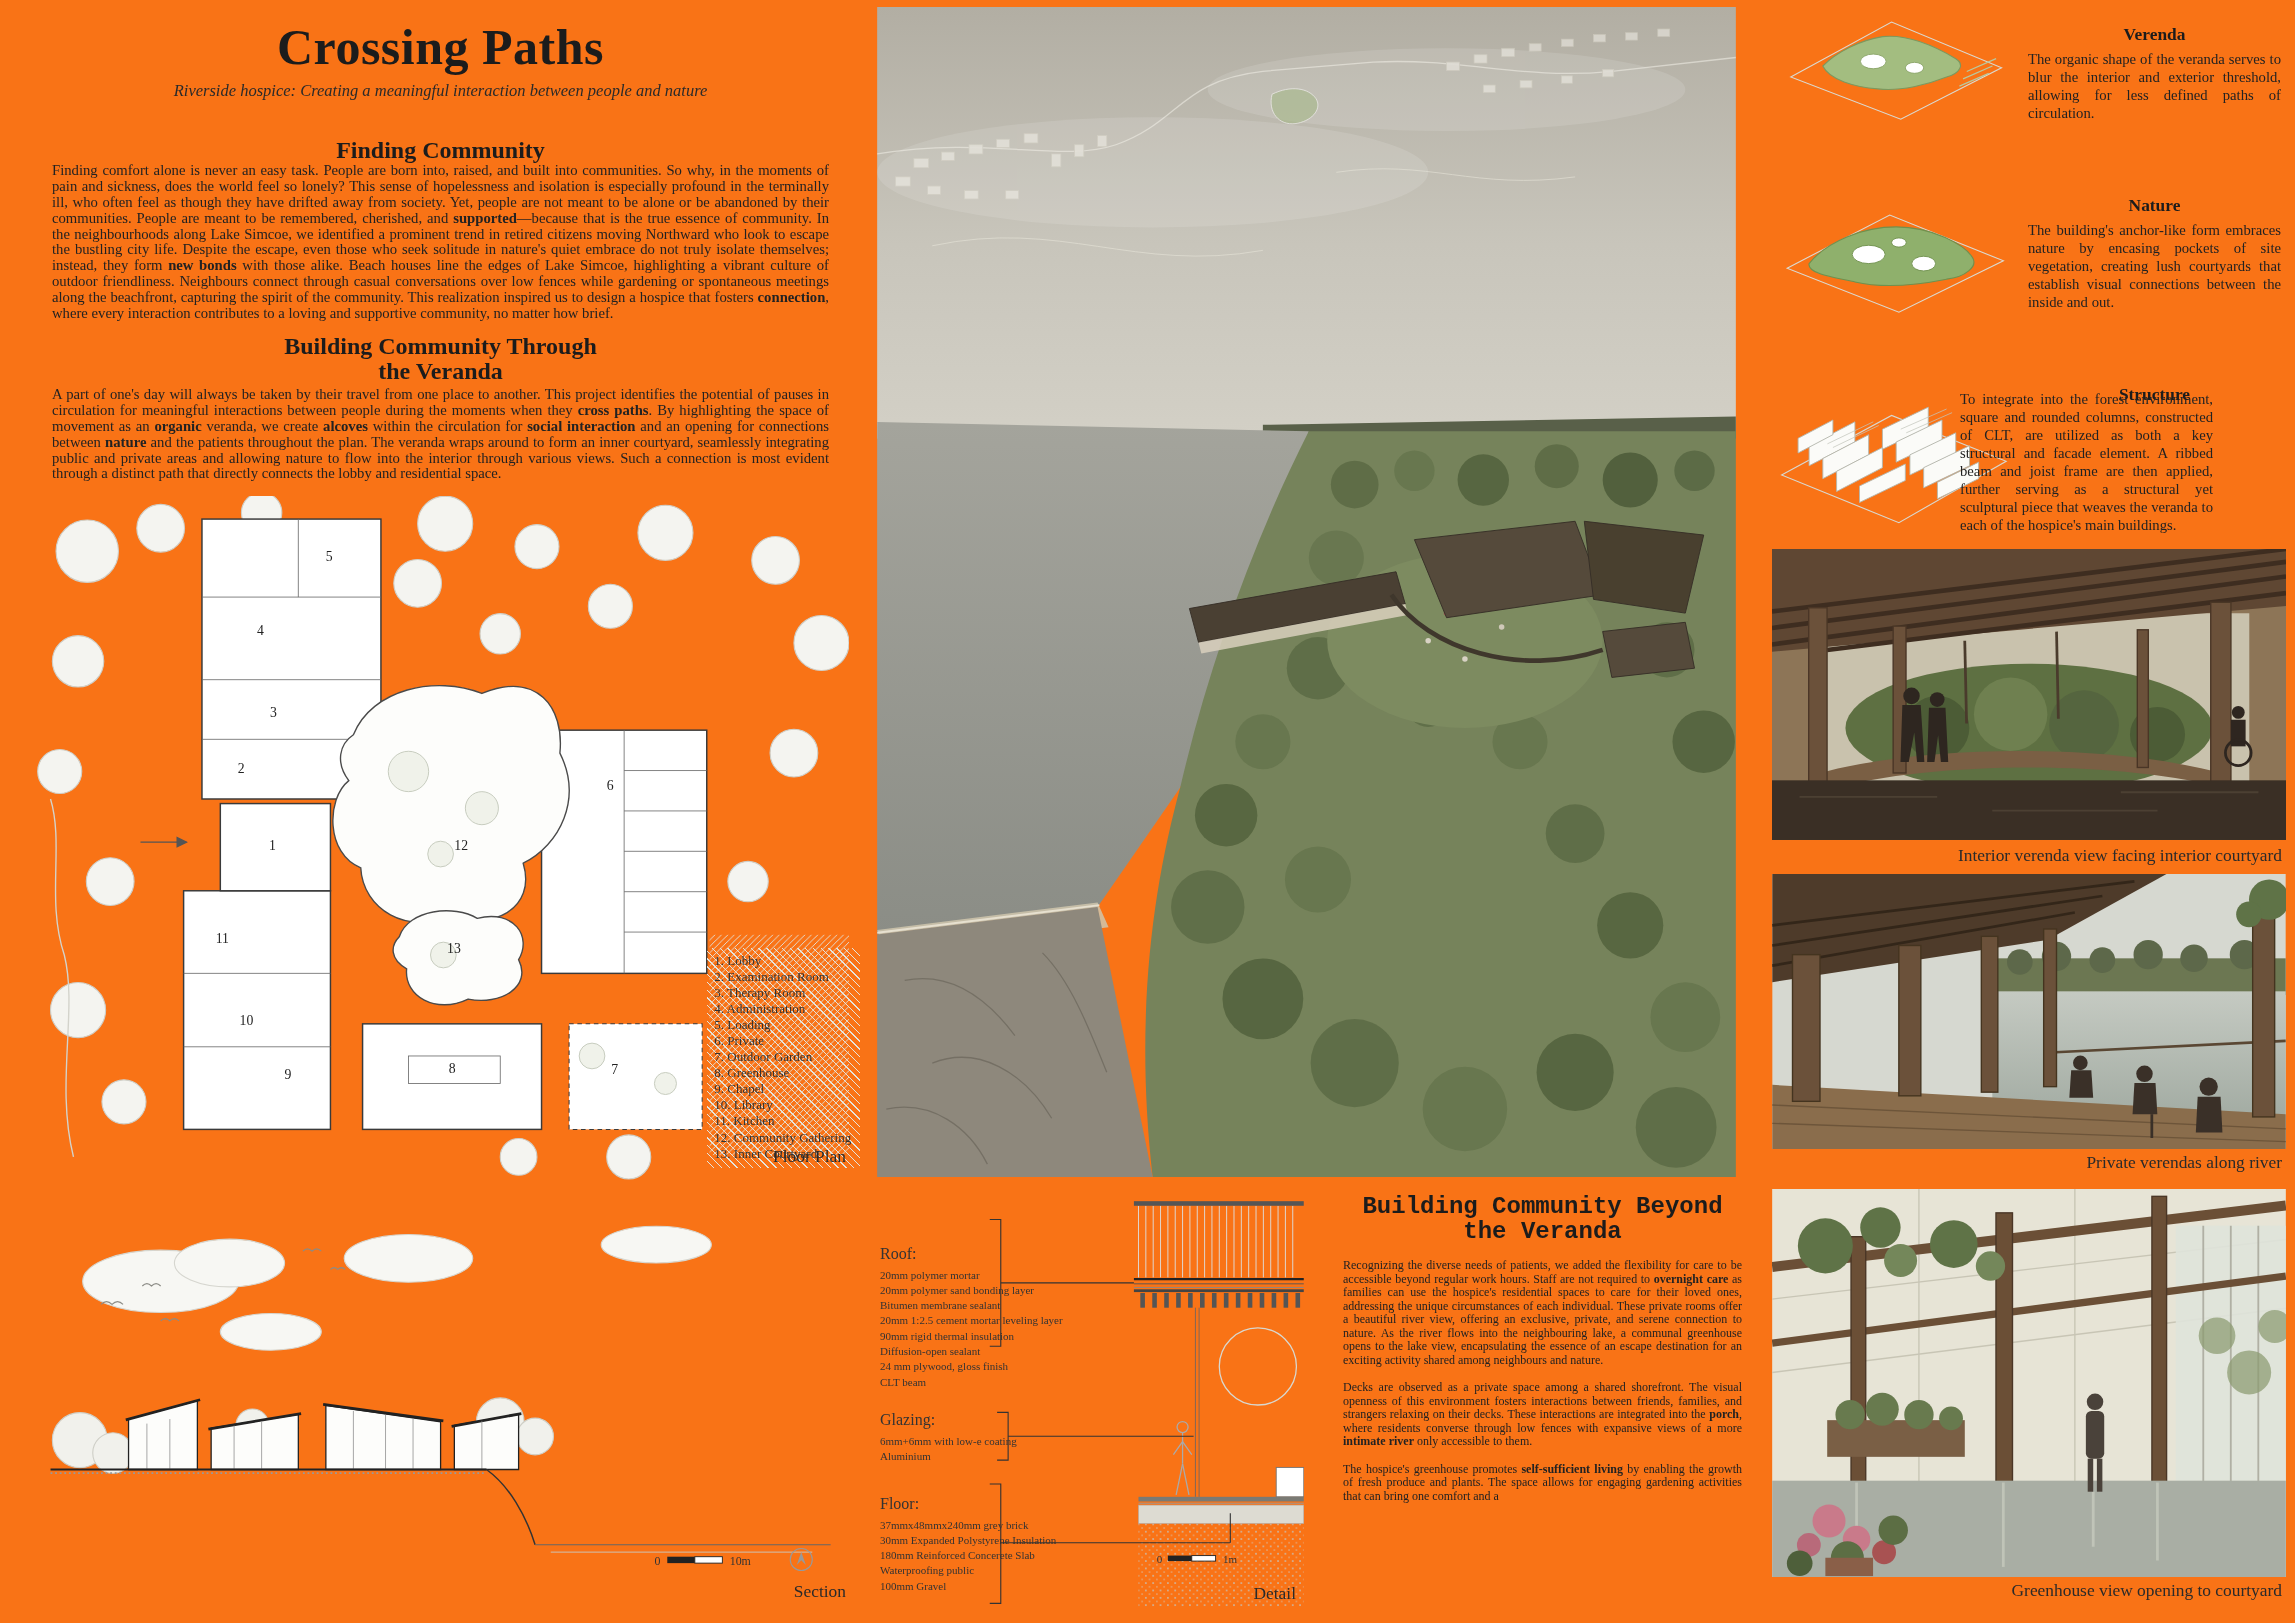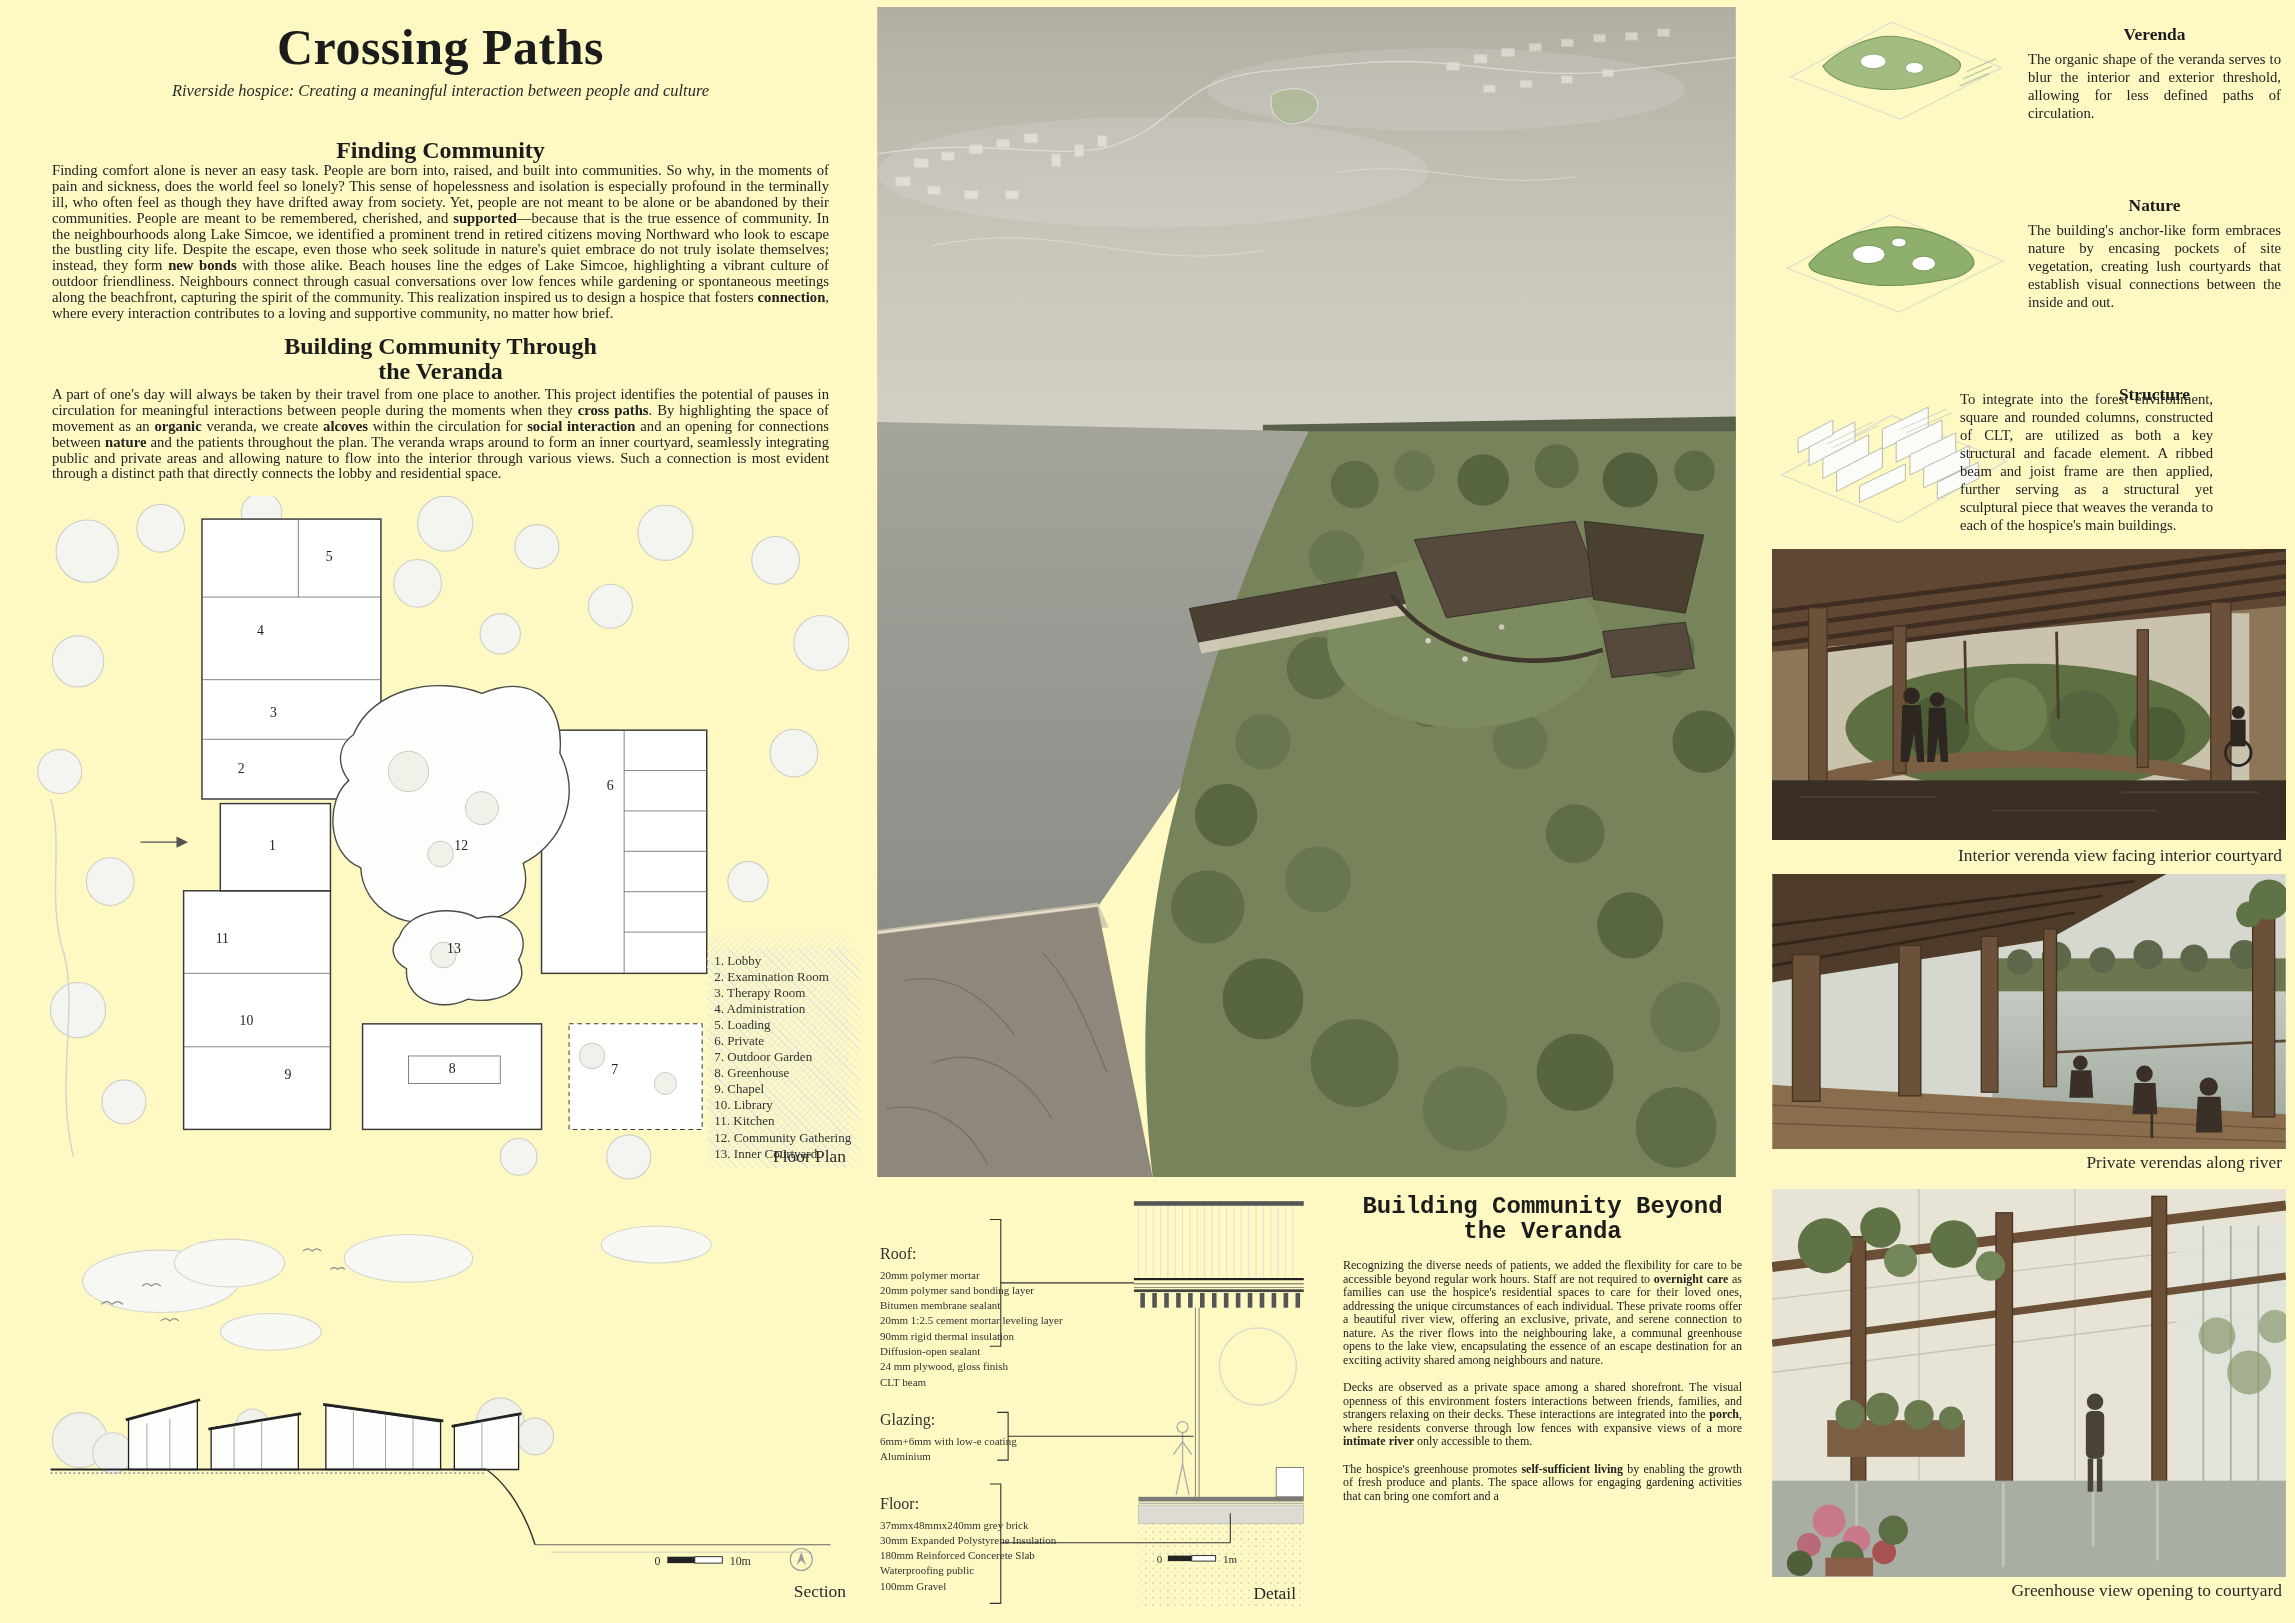--- a/index.html
+++ b/index.html
@@ -1,16 +1,16 @@
 <!DOCTYPE html>
 <html style="font-size:14.7px"><head>
 <meta charset="utf-8">
 <style>
   html,body{margin:0;padding:0;background:#e9e9e9;}
-  .board{position:relative;width:2296px;height:1624px;background:#fef9c3;overflow:hidden;
+  .board{position:relative;width:2296px;height:1624px;background:#f97316;overflow:hidden;
          font-family:"Liberation Serif",serif;color:#1c1c1c;}
   .abs{position:absolute;}
   .center{text-align:center;}
   .right{text-align:right;}
   .title{font-size:50px;font-weight:bold;letter-spacing:0.5px;}
   .subtitle{font-size:16.5px;font-style:italic;color:#2a2a2a;}
   .h2{font-size:24px;font-weight:bold;line-height:1.05;}
   .body-text{font-size:14.7px;line-height:1.08;text-align:justify;color:#222;}
   .body-text b{font-weight:bold;}
   .beyond-p{font-size:12px;line-height:1.13;text-align:justify;margin:0 0 13.8px 0;color:#222;}
@@ -23,21 +23,21 @@
   .note-label{font-size:16px;color:#333;margin-bottom:5.5px;}
   .note-items div{font-size:11px;color:#333;margin-bottom:3.3px;white-space:nowrap;}
   svg{display:block;}
 </style>
 </head>
 <body>
 
 <div class="board">
 
   <div class="abs title center" style="left:55px;top:18.4px;width:771px;">Crossing Paths</div>
-  <div class="abs subtitle center" style="left:55px;top:81px;width:771px;">Riverside hospice: Creating a meaningful interaction between people and culture</div>
+  <div class="abs subtitle center" style="left:55px;top:81px;width:771px;">Riverside hospice: Creating a meaningful interaction between people and nature</div>
 
   <div class="abs h2 center" style="left:55px;top:138px;width:771px;text-align:center;">Finding Community</div>
   <div class="abs body-text" style="left:52px;top:163px;width:777px;"><span>Finding comfort alone is never an easy task. People are born into, raised, and built into communities. So why, in the moments of pain and sickness, does the world feel so lonely? This sense of hopelessness and isolation is especially profound in the terminally ill, who often feel as though they have drifted away from society. Yet, people are not meant to be alone or be abandoned by their communities. People are meant to be remembered, cherished, and </span><b>supported</b><span>—because that is the true essence of community. In the neighbourhoods along Lake Simcoe, we identified a prominent trend in retired citizens moving Northward who look to escape the bustling city life. Despite the escape, even those who seek solitude in nature's quiet embrace do not truly isolate themselves; instead, they form </span><b>new bonds</b><span> with those alike. Beach houses line the edges of Lake Simcoe, highlighting a vibrant culture of outdoor friendliness. Neighbours connect through casual conversations over low fences while gardening or spontaneous meetings along the beachfront, capturing the spirit of the community. This realization inspired us to design a hospice that fosters </span><b>connection</b><span>, where every interaction contributes to a loving and supportive community, no matter how brief.</span></div>
 
   <div class="abs h2 center" style="left:55px;top:334px;width:771px;">
     <span>Building Community Through</span><br>
     <span>the Veranda</span>
   </div>
   <div class="abs body-text" style="left:52px;top:387px;width:777px;"><span>A part of one's day will always be taken by their travel from one place to another. This project identifies the potential of pauses in circulation for meaningful interactions between people during the moments when they </span><b>cross paths</b><span>. By highlighting the space of movement as an </span><b>organic</b><span> veranda, we create </span><b>alcoves</b><span> within the circulation for </span><b>social interaction</b><span> and an opening for connections between </span><b>nature</b><span> and the patients throughout the plan. The veranda wraps around to form an inner courtyard, seamlessly integrating public and private areas and allowing nature to flow into the interior through various views. Such a connection is most evident through a distinct path that directly connects the lobby and residential space.</span></div>
 

